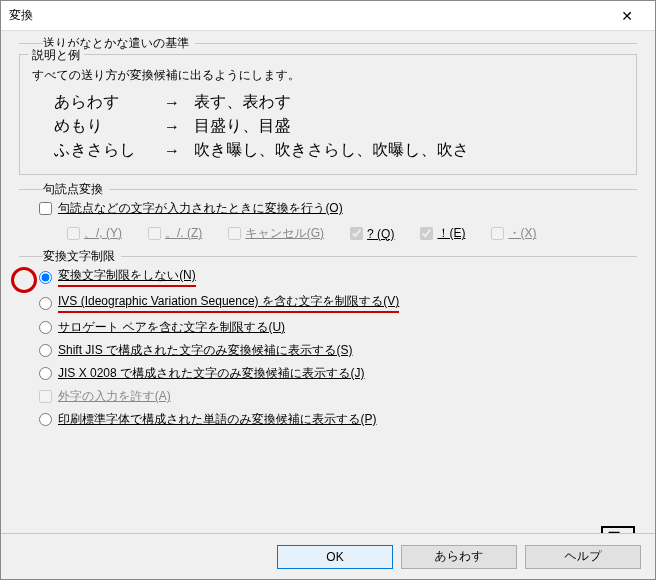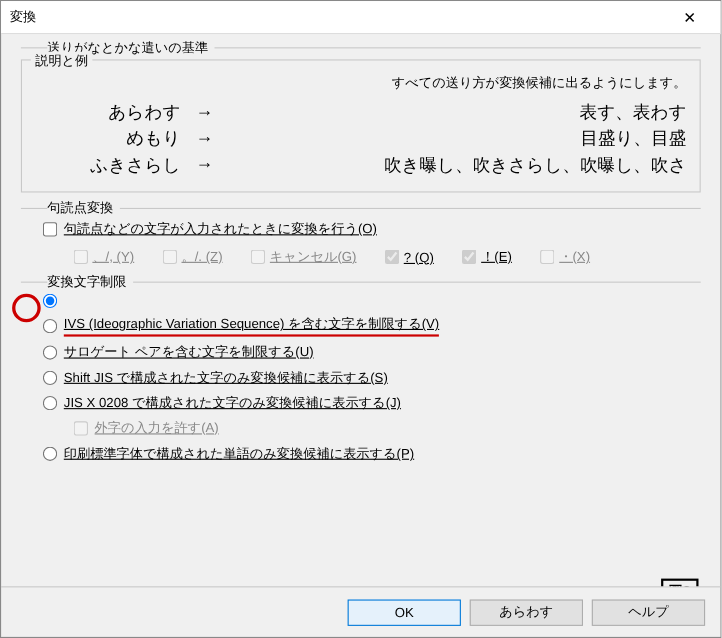--- a/index.html
+++ b/index.html
@@ -67,21 +67,20 @@
     gap: 0;
   }
   .sec1-left {
     width: 190px;
     padding-left: 20px;
     padding-top: 4px;
   }
   .sec1-right {
     flex: 1;
     position: relative;
-    text-align: right;
   }
   .explain-box {
     border: 1px solid #c8c8c8;
     padding: 8px 12px 10px 12px;
     position: relative;
   }
   .explain-title {
     position: absolute;
     top: -8px;
     left: 8px;
@@ -145,21 +144,20 @@
     padding-bottom: 1px;
   }
   .red-circle {
     position: absolute;
     width: 26px; height: 26px;
     border: 3px solid #c00;
     border-radius: 50%;
     pointer-events: none;
   }
   .sub-check {
-    margin-left: 28px;
     color: #888;
   }
   .fig-box {
     position: absolute;
     right: 20px;
     top: 495px;
     border: 2px solid #000;
     padding: 1px 5px;
     font-size: 13px;
     font-weight: bold;
@@ -168,21 +166,21 @@
   .button-bar {
     height: 46px;
     border-top: 1px solid #c8c8c8;
     display: flex;
     justify-content: flex-end;
     align-items: center;
     gap: 8px;
     padding: 0 14px;
   }
   .button-bar button {
-    width: 103px;
+    width: 116px;
     height: 24px;
     font-size: 12px;
     background: #e1e1e1;
     border: 1px solid #adadad;
     cursor: pointer;
     font-family: inherit;
   }
   .button-bar button.primary {
     border: 1px solid #0078d7;
     background: #e5f1fb;
@@ -271,20 +269,21 @@
     </div>
 
     <div class="group" style="position:relative;">
       <div class="group-box">
         <div class="group-header">変換文字制限</div>
         <hr class="group-line">
         <div class="sec3-body" style="position:relative;">
           <div class="red-circle" style="left:-8px; top:0px;"></div>
           <div class="radio-row">
             <input type="radio" name="limit" checked="" style="">
+            <label><span class="u red-underline">変換文字制限をしない(N)</span></label>
           </div>
           <div class="radio-row">
             <input type="radio" name="limit" style="">
             <label><span class="u red-underline">IVS (Ideographic Variation Sequence) を含む文字を制限する(V)</span></label>
           </div>
           <div class="radio-row">
             <input type="radio" name="limit" style="">
             <label><span class="u">サロゲート ペアを含む文字を制限する(U)</span></label>
           </div>
           <div class="radio-row">

